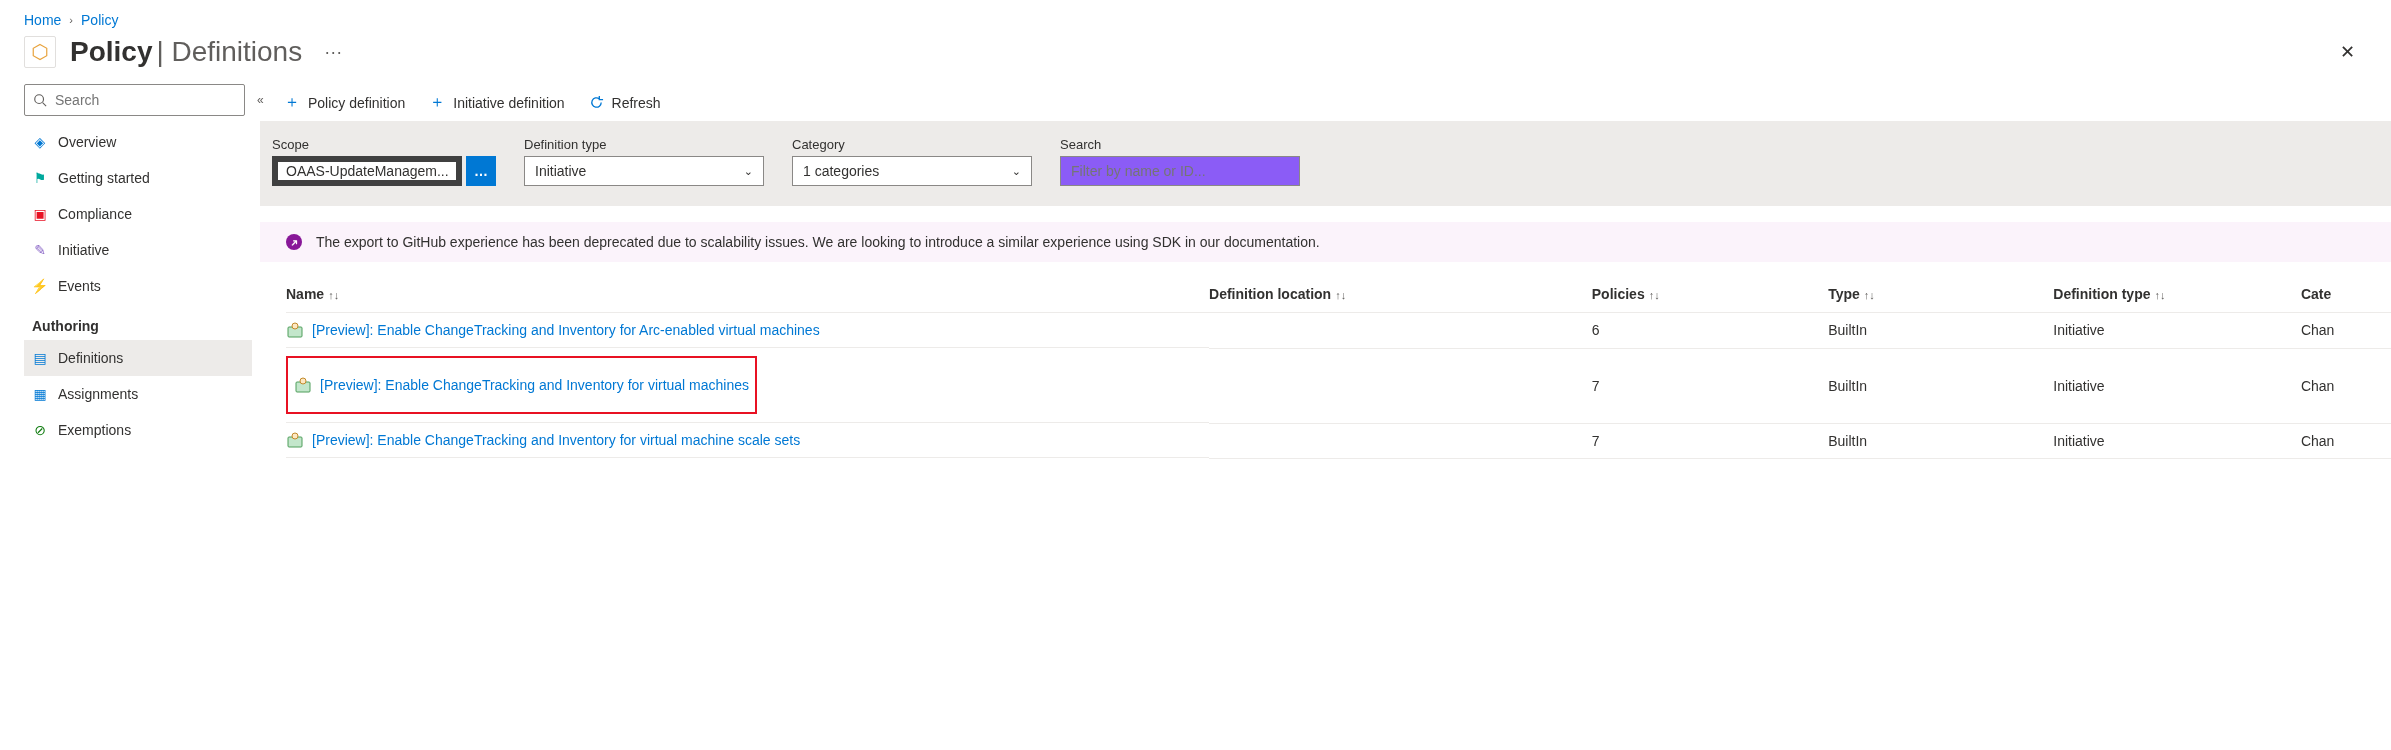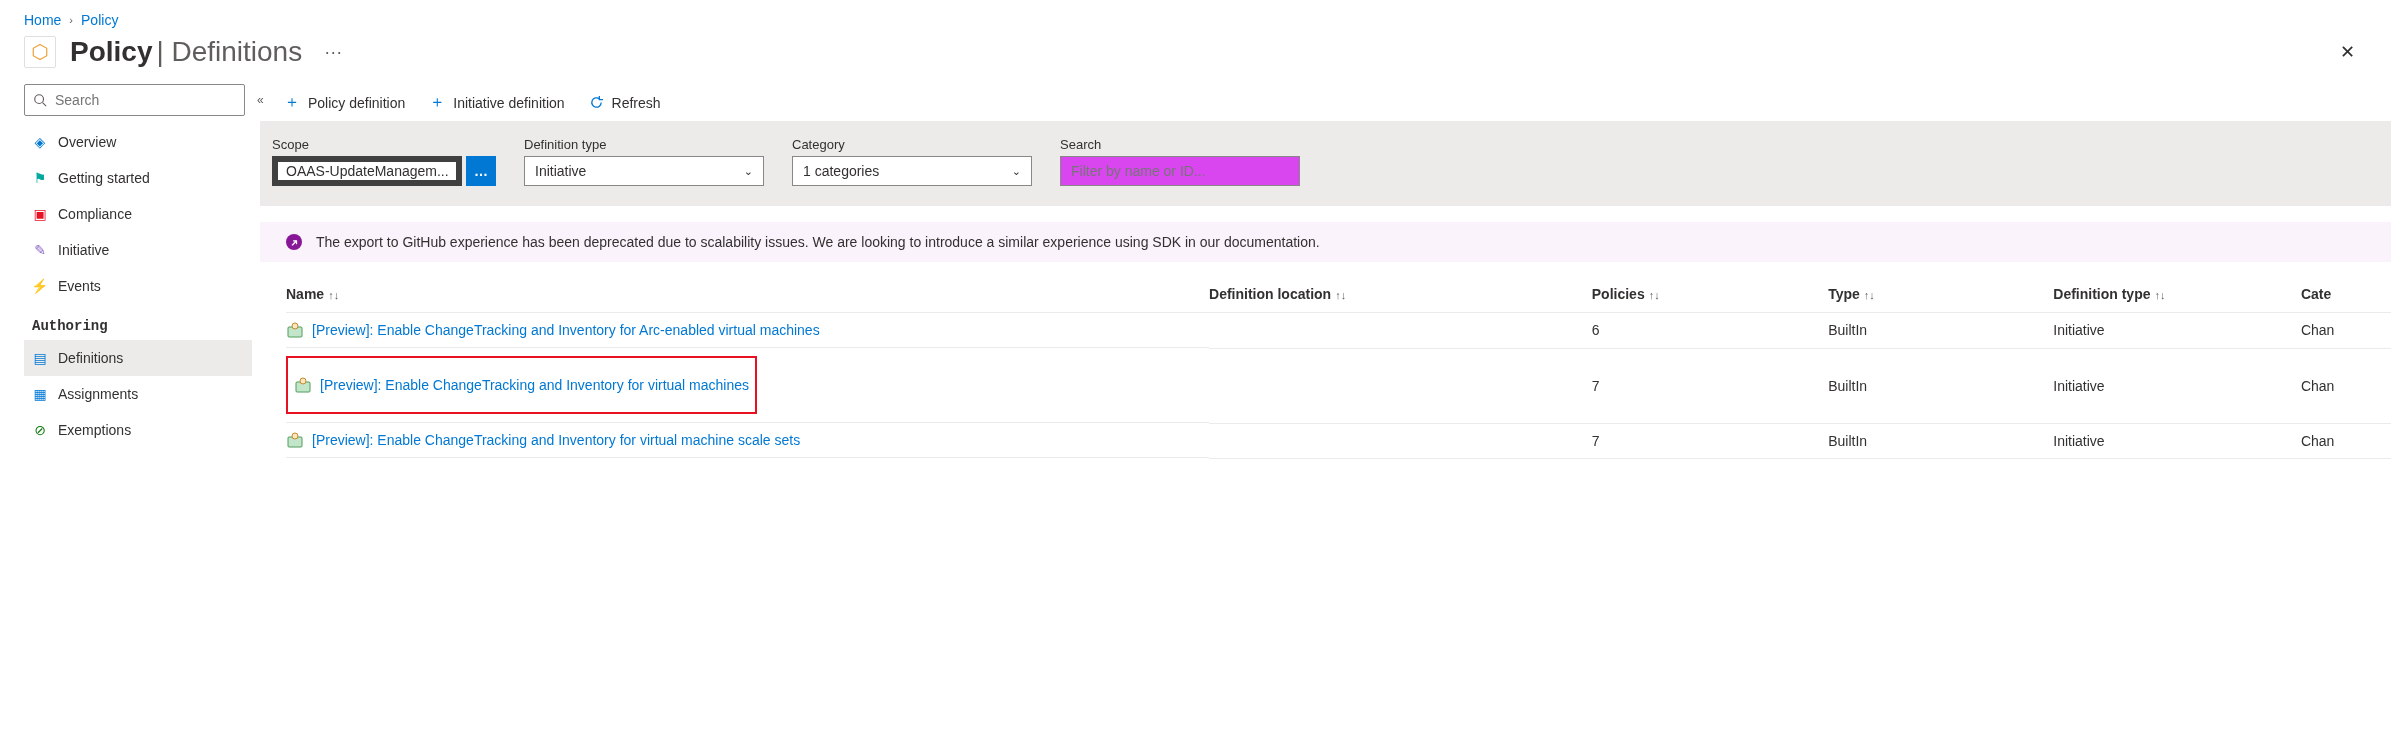--- a/index.html
+++ b/index.html
@@ -26,39 +26,39 @@
   
   .sidebar { width:260px; flex-shrink:0; padding-left:24px; padding-right:8px;}
   .search-row { display:flex; align-items:center; gap:12px; margin-bottom:8px;}
   .search-box { flex:1; display:flex; align-items:center; border:1px solid #8a8886; border-radius:2px; height:32px; padding:0 8px; gap:8px;}
   .search-box svg { width:14px;height:14px;}
   .search-box input { border:none; outline:none; flex:1; font-size:14px; color:#323130; }
   .collapse-btn { color:#605e5c; font-size:12px; cursor:pointer;}
   .nav { list-style:none; }
   .nav li { display:flex; align-items:center; gap:10px; height:36px; padding:0 8px; font-size:14px; color:#323130; cursor:pointer;}
   .nav li.active { background:#edebe9; }
-  .nav .section { font-weight:600; color:#323130; padding:14px 8px 6px 8px; cursor:default;font-family:Liberation Mono, monospace;}
+  .nav .section { font-weight:600; color:#323130; padding:14px 8px 6px 8px; cursor:default;}
   .nav-icon { width:16px;height:16px; display:flex;align-items:center;justify-content:center;}
   
   
   .main { flex:1; min-width:0; }
   .toolbar { display:flex; align-items:center; gap:24px; padding:8px 24px; }
   .tool-btn { display:flex; align-items:center; gap:8px; color:#323130; font-size:14px; cursor:pointer;}
   .tool-btn .plus { color:#0078d4; font-size:16px; font-weight:400;}
   .tool-btn svg { width:15px;height:15px; }
   
   .filter-bar { background:#edebe9; padding:16px 24px 20px 12px; display:flex; gap:28px; }
   .fgroup { display:flex; flex-direction:column; gap:4px; }
   .fgroup label { font-size:13px; color:#323130; }
   .scope-row { display:flex; gap:4px;}
   .scope-box { width:190px; height:30px; border:6px solid #404040; background:#fff; display:flex;align-items:center; padding:0 8px; font-size:14px; white-space:nowrap; overflow:hidden;}
   .scope-btn { width:30px;height:30px; background:#0078d4; color:#fff; display:flex;align-items:center;justify-content:center; font-weight:700; cursor:pointer;}
   .dropdown { width:240px; height:30px; border:1px solid #8a8886; background:#fff; display:flex; align-items:center; justify-content:space-between; padding:0 10px; font-size:14px; cursor:pointer;}
   .dropdown .chev { font-size:11px; color:#323130;}
-  .input-plain { width:240px;height:30px;border:1px solid #8a8886;background:#d946ef;padding:0 10px;font-size:14px;outline:none;}
+  .input-plain { width:240px;height:30px;border:1px solid #8a8886;background:#8b5cf6;padding:0 10px;font-size:14px;outline:none;}
   
   .notice { margin:16px 0 0 0; background:#fbf3fb; padding:12px 24px 12px 26px; display:flex; align-items:center; gap:14px; font-size:14px; color:#323130;}
   .notice .ncircle { width:16px;height:16px;border-radius:50%; background:#881798; display:flex;align-items:center;justify-content:center;}
   .notice .ncircle span{color:#fff;font-size:10px;transform:rotate(-45deg);display:block;}
   
   .table-wrap { padding:16px 0 0 26px; }
   table { width:100%; border-collapse:collapse; table-layout:fixed;}
   th { text-align:left; font-weight:600; font-size:14px; color:#323130; padding:8px 12px 10px 0; border-bottom:1px solid #edebe9; white-space:nowrap;}
   th.name-col{width:820px;}
   th.loc-col{width:340px;}

